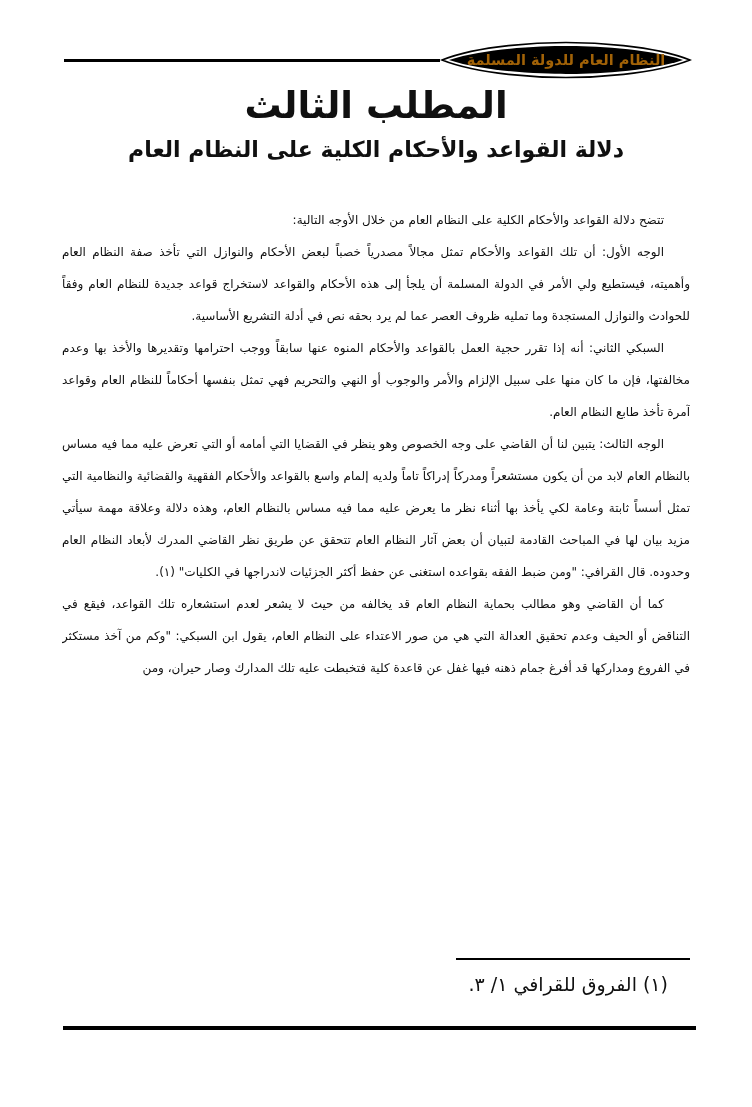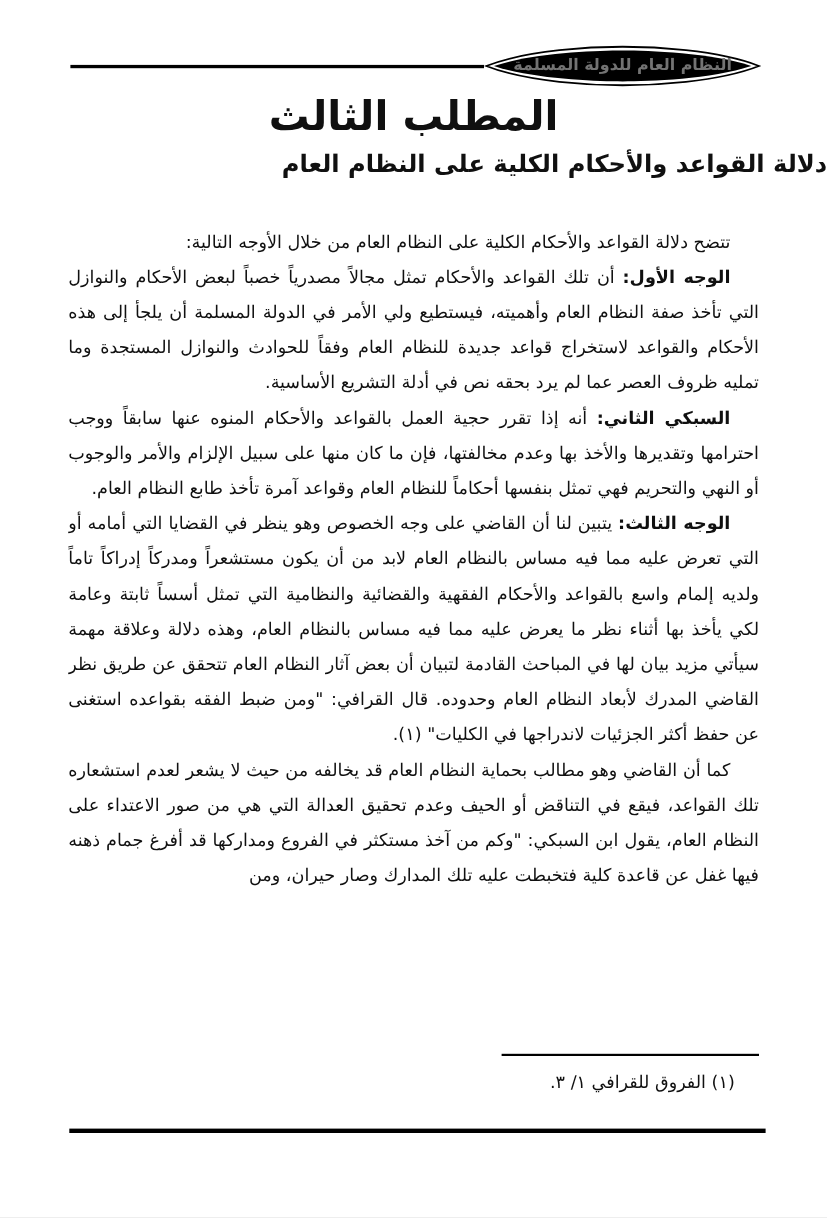--- a/index.html
+++ b/index.html
@@ -18,57 +18,57 @@
   .header-row {
     position:absolute; top:40px; right:60px; left:62px;
     height:40px;
     display:flex; align-items:center;
   }
   .cartouche { position:relative; width:252px; height:38px; flex:0 0 auto; }
   .cartouche svg { position:absolute; inset:0; width:100%; height:100%; }
   .cartouche-label {
     position:absolute; inset:0;
     display:flex; align-items:center; justify-content:center;
-    color:#737373; font-weight:bold; font-size:14.5px;
+    color:#a16207; font-weight:bold; font-size:14.5px;
     padding-bottom:1px;
     white-space:nowrap;
   }
   .header-line { flex:1; height:3px; background:#000; margin-left:2px; }
 
   
   .title-block { position:absolute; top:84px; left:0; right:0; text-align:center; }
   .main-title {
     margin:0;
     font-size:37px; font-weight:bold;
     letter-spacing:0.5px;
   }
   .sub-title {
     margin:10px 0 0 0;
-    font-size:22px; font-weight:bold;text-align:right;
+    font-size:22px; font-weight:bold;
   }
 
   
   .body-block {
     position:absolute; top:204px; right:62px; left:62px; bottom:152px;
     overflow:hidden;
-    font-size:16px;
+    font-size:12px;
     line-height:32px;
     text-align:justify;
   }
   .para { margin:0; text-indent:26px; }
-  .para b { font-weight:bold;margin-top:17px; }
+  .para b { font-weight:normal;margin-top:17px; }
 
   
   .footnote-sep {
     position:absolute; top:958px; right:62px;
     width:234px; height:2px; background:#000;
   }
   .footnote-text {
     position:absolute; top:972px; right:84px; left:62px;
-    font-size:16px; line-height:24px;
+    font-size:19px; line-height:24px;
   }
 
   
   .footer-row {
     position:absolute; top:998px; right:56px; left:62px; height:60px;
     display:flex; align-items:center;
   }
   .page-badge { position:relative; width:58px; height:58px; flex:0 0 auto; }
   .page-badge svg { position:absolute; inset:0; width:100%; height:100%; }
   .page-badge-number {

